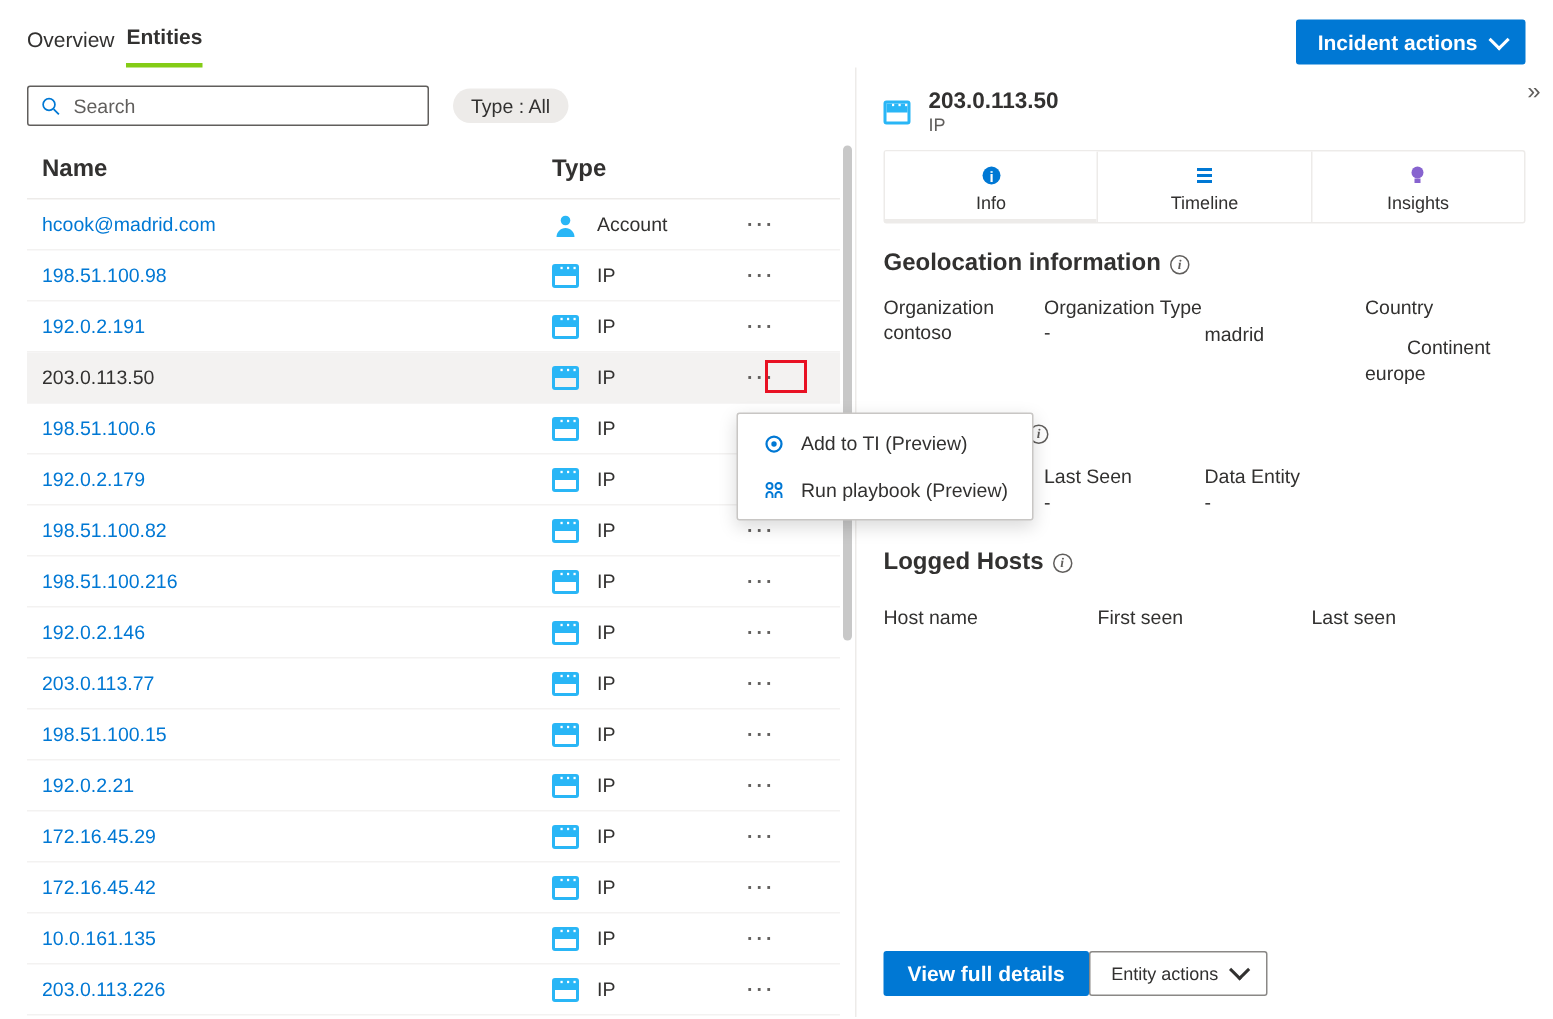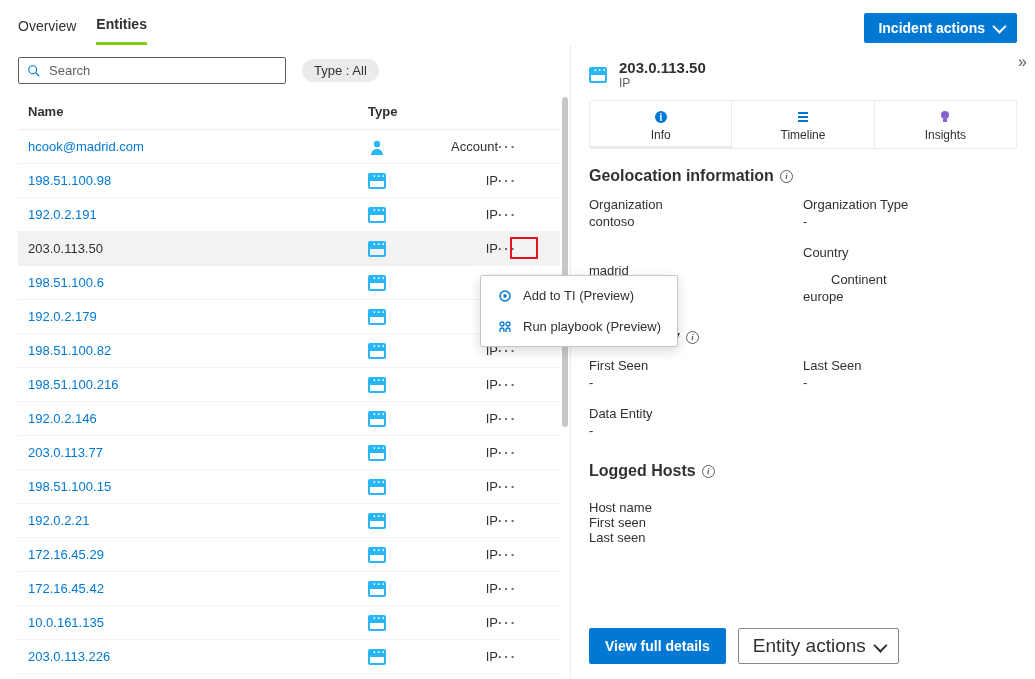--- a/index.html
+++ b/index.html
@@ -14,21 +14,21 @@
       position: relative;
     }
 
     
     .topbar {
       display: flex;
       justify-content: space-between;
       align-items: center;
       padding: 10px 18px 0 18px;
     }
-    .tabs-left { display: flex; gap: 20px; align-items:center; }
+    .tabs-left { display: flex; gap: 8px; align-items:center; }
     .tab {
       padding: 6px 0 10px 0;
       cursor: pointer;
       color: #323130;
       font-size: 14px;
     }
     .tab.active {
       font-weight: 600;
       border-bottom: 3px solid #84cc16;
     }
@@ -115,21 +115,21 @@
       cursor: pointer;
     }
     .type-pill b { font-weight: 400; }
 
     
     .thead {
       display: flex;
       font-weight: 600;
       padding: 10px 10px;
       border-bottom: 1px solid #edebe9;
-      font-size: 13px;
+      font-size: 16px;
     }
     .col-name { flex: 0 0 340px; }
     .col-type { flex: 0 0 130px; }
     .col-act { flex: 0 0 40px; }
 
     .tbody{ overflow:hidden; flex:1; }
     .row {
       display: flex;
       align-items: center;
       height: 34px;
@@ -139,22 +139,22 @@
     .row.selected { background: #f3f2f1; }
     .row .col-name a {
       color: #0078d4;
       text-decoration: none;
       cursor: pointer;
     }
     .row.selected .col-name a { color:#323130; }
     .row .col-type {
       display: flex;
       align-items: center;
+      gap: 12px;
       color: #323130;
-      justify-content: space-between;
     }
     .icon-ip {
       width: 18px; height: 16px;
       border: 2px solid #29b6f6;
       border-radius: 2px;
       position: relative;
       display: inline-block;
     }
     .icon-ip::before {
       content:"";
@@ -210,48 +210,47 @@
       margin-bottom:12px;
     }
     .info-i{
       display:inline-flex; width:13px;height:13px;
       border:1px solid #605e5c; border-radius:50%;
       align-items:center;justify-content:center;
       font-size:9px; color:#605e5c; font-style:italic; font-family:serif;
     }
     .kv-grid{
       display:grid;
-      grid-template-columns: 1fr 1fr;
+      grid-template-columns: 1fr 1fr 1fr 1fr;
       row-gap:16px;
       margin-bottom:24px;
     }
     .kv-label{ font-size:13px; color:#323130; }
     .kv-val{ font-size:13px; color:#323130; margin-top:2px;}
     .hosts-cols{
       display:grid;
-      grid-template-columns:1fr;
+      grid-template-columns:1fr 1fr 1fr;
       font-size:13px;
       color:#323130;
       margin-top:8px;
     }
 
     .right-footer{
       margin-top:auto;
       padding-top:10px;
       display:flex;
-      gap:12px;
     }
     .btn-primary{
       background:#0078d4; color:#fff; border:none;
       padding:7px 16px; font-size:14px; font-weight:600;
       border-radius:2px; cursor:pointer;
     }
     .btn-secondary{
       background:#fff; color:#323130; border:1px solid #8a8886;
-      padding:6px 14px; font-size:19px;
+      padding:6px 14px; font-size:12px;
       border-radius:2px; cursor:pointer;
       display:flex; align-items:center; gap:8px;
     }
 
     
     .ctx-menu{
       position:absolute;
       background:#fff;
       border:1px solid #c8c6c4;
       border-radius:2px;
@@ -542,21 +541,21 @@
     <div class="right-footer">
       <button class="btn-primary">View full details</button>
       <button class="btn-secondary">
         <span>Entity actions</span>
         <span class="chev-down dark"></span>
       </button>
     </div>
   </div>
 </div>
 
-<div class="ctx-menu" id="ctx" style="top:275px; left:480px;">
+<div class="ctx-menu" id="ctx" style="top:275px; left:491px;">
     <div class="ctx-item">
       <span class="ctx-ico">
         <svg width="14" height="14">
           <circle cx="7" cy="7" r="5" fill="none" stroke="#0078d4" stroke-width="1.5"></circle>
           <circle cx="7" cy="7" r="1.8" fill="#0078d4"></circle>
         </svg>
       </span>
       <span>Add to TI (Preview)</span>
     </div>
     <div class="ctx-item">

